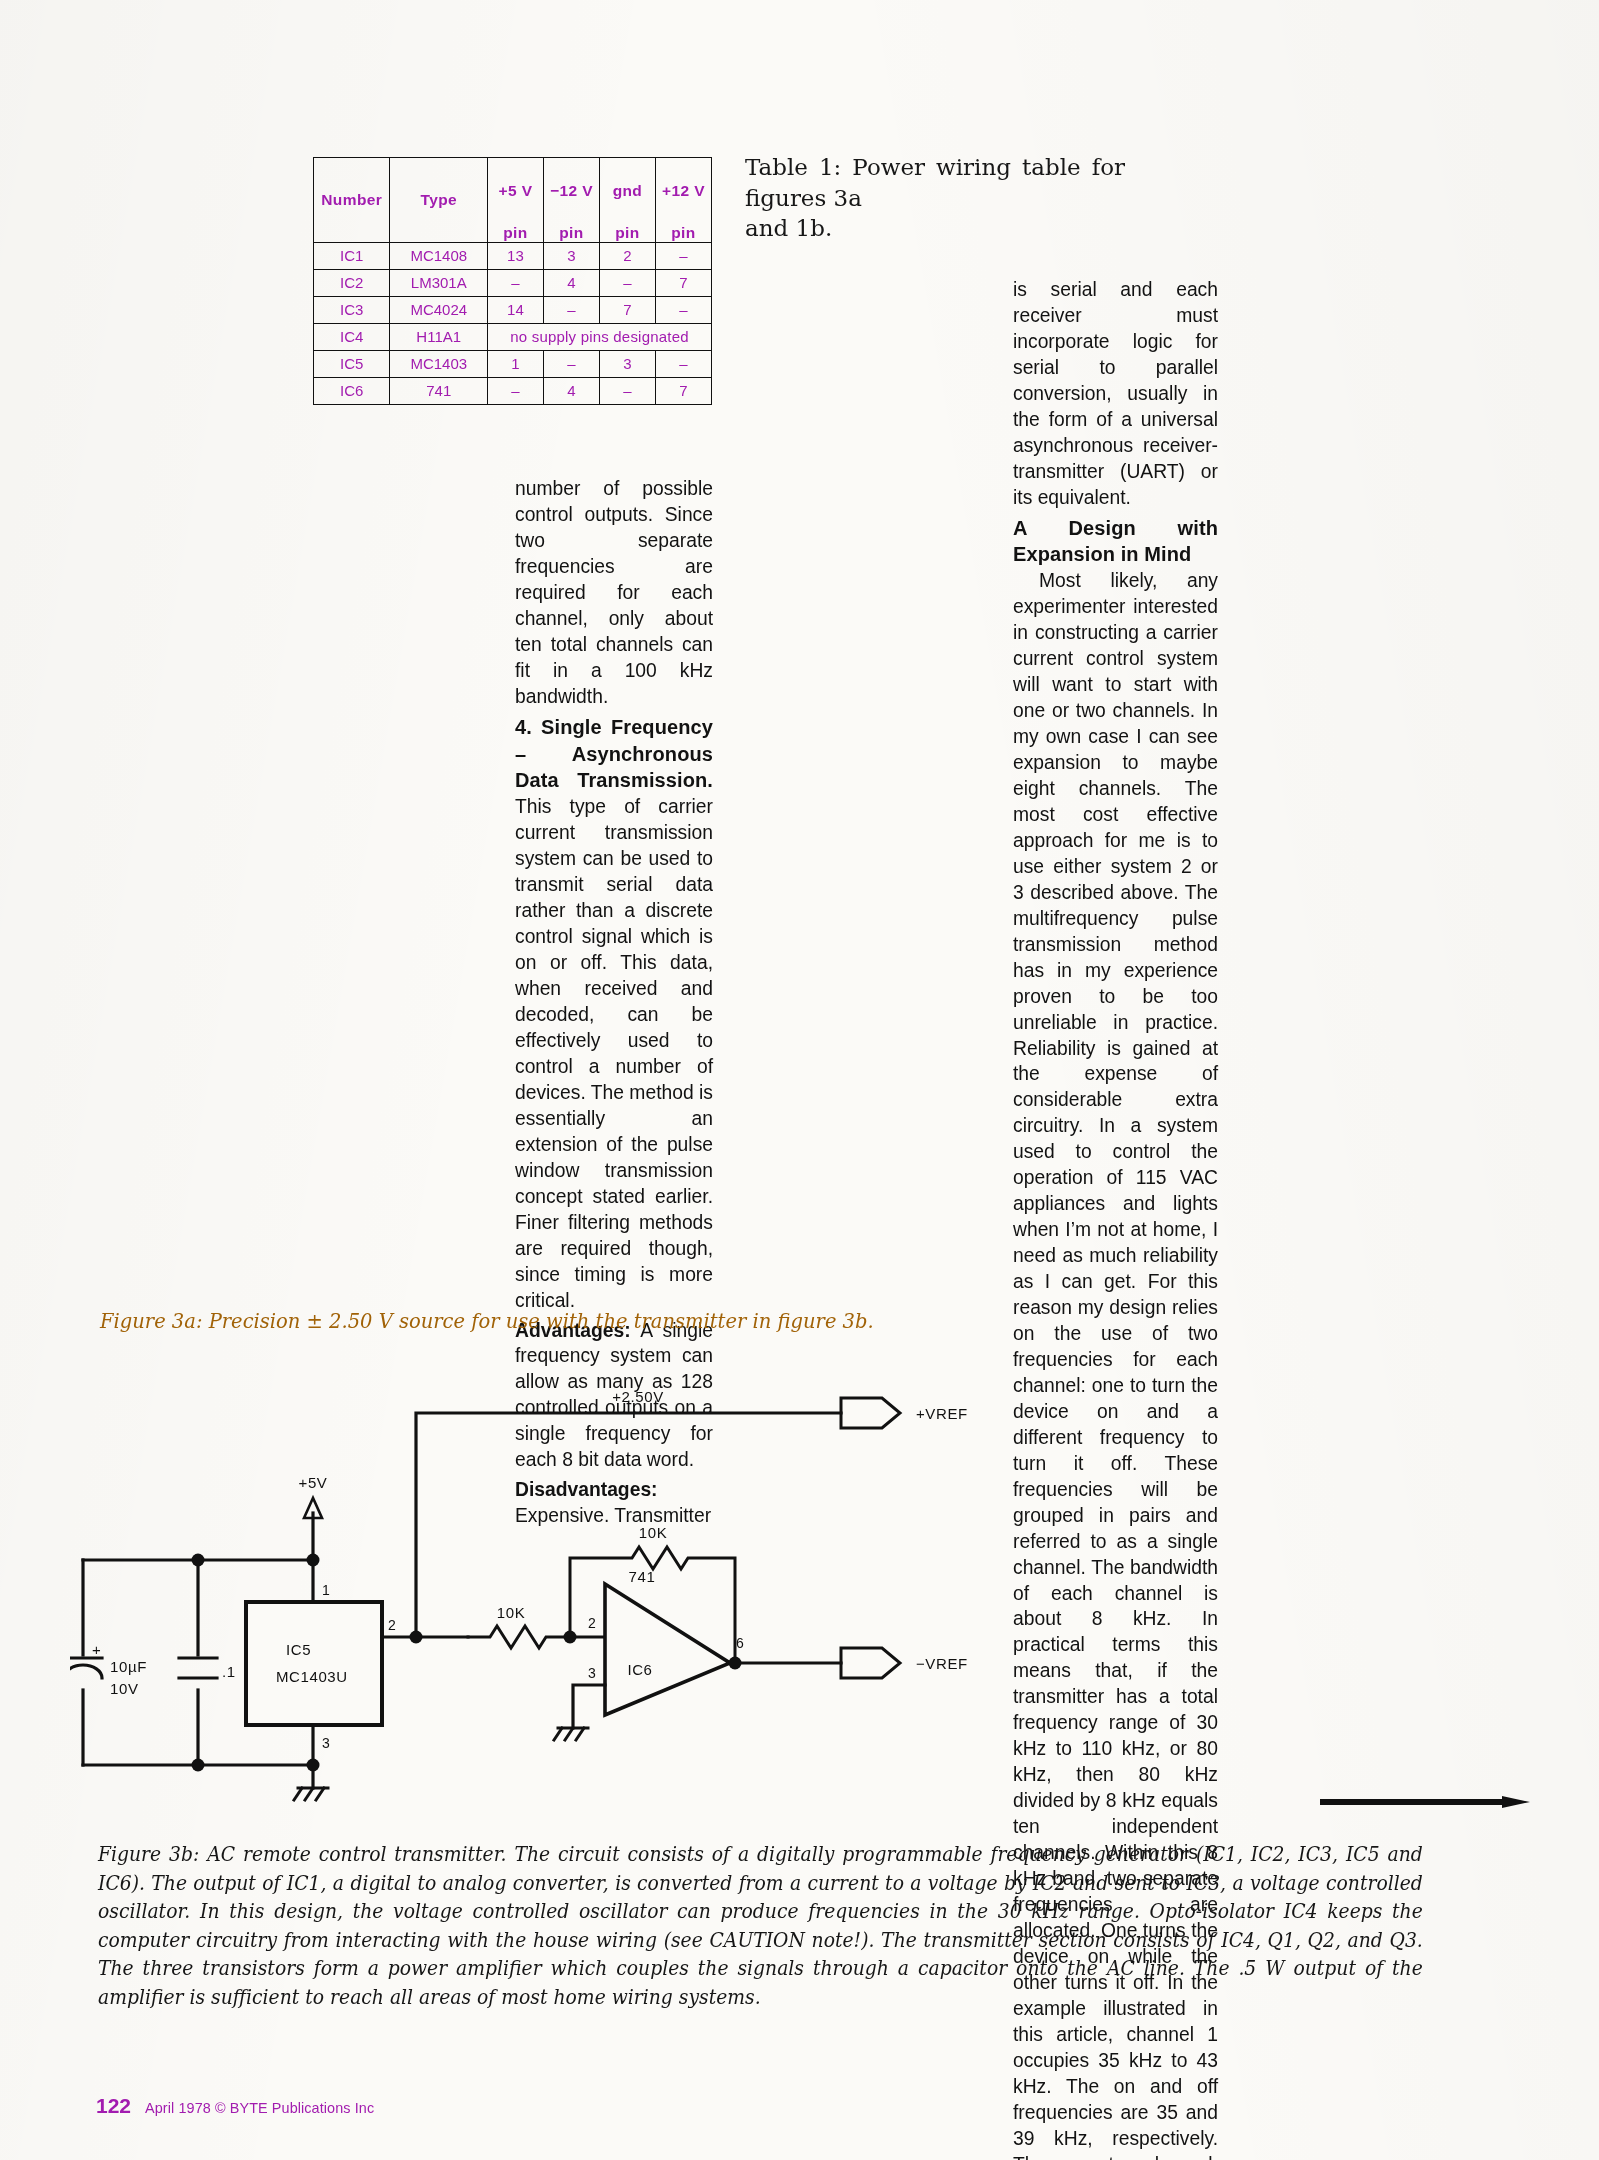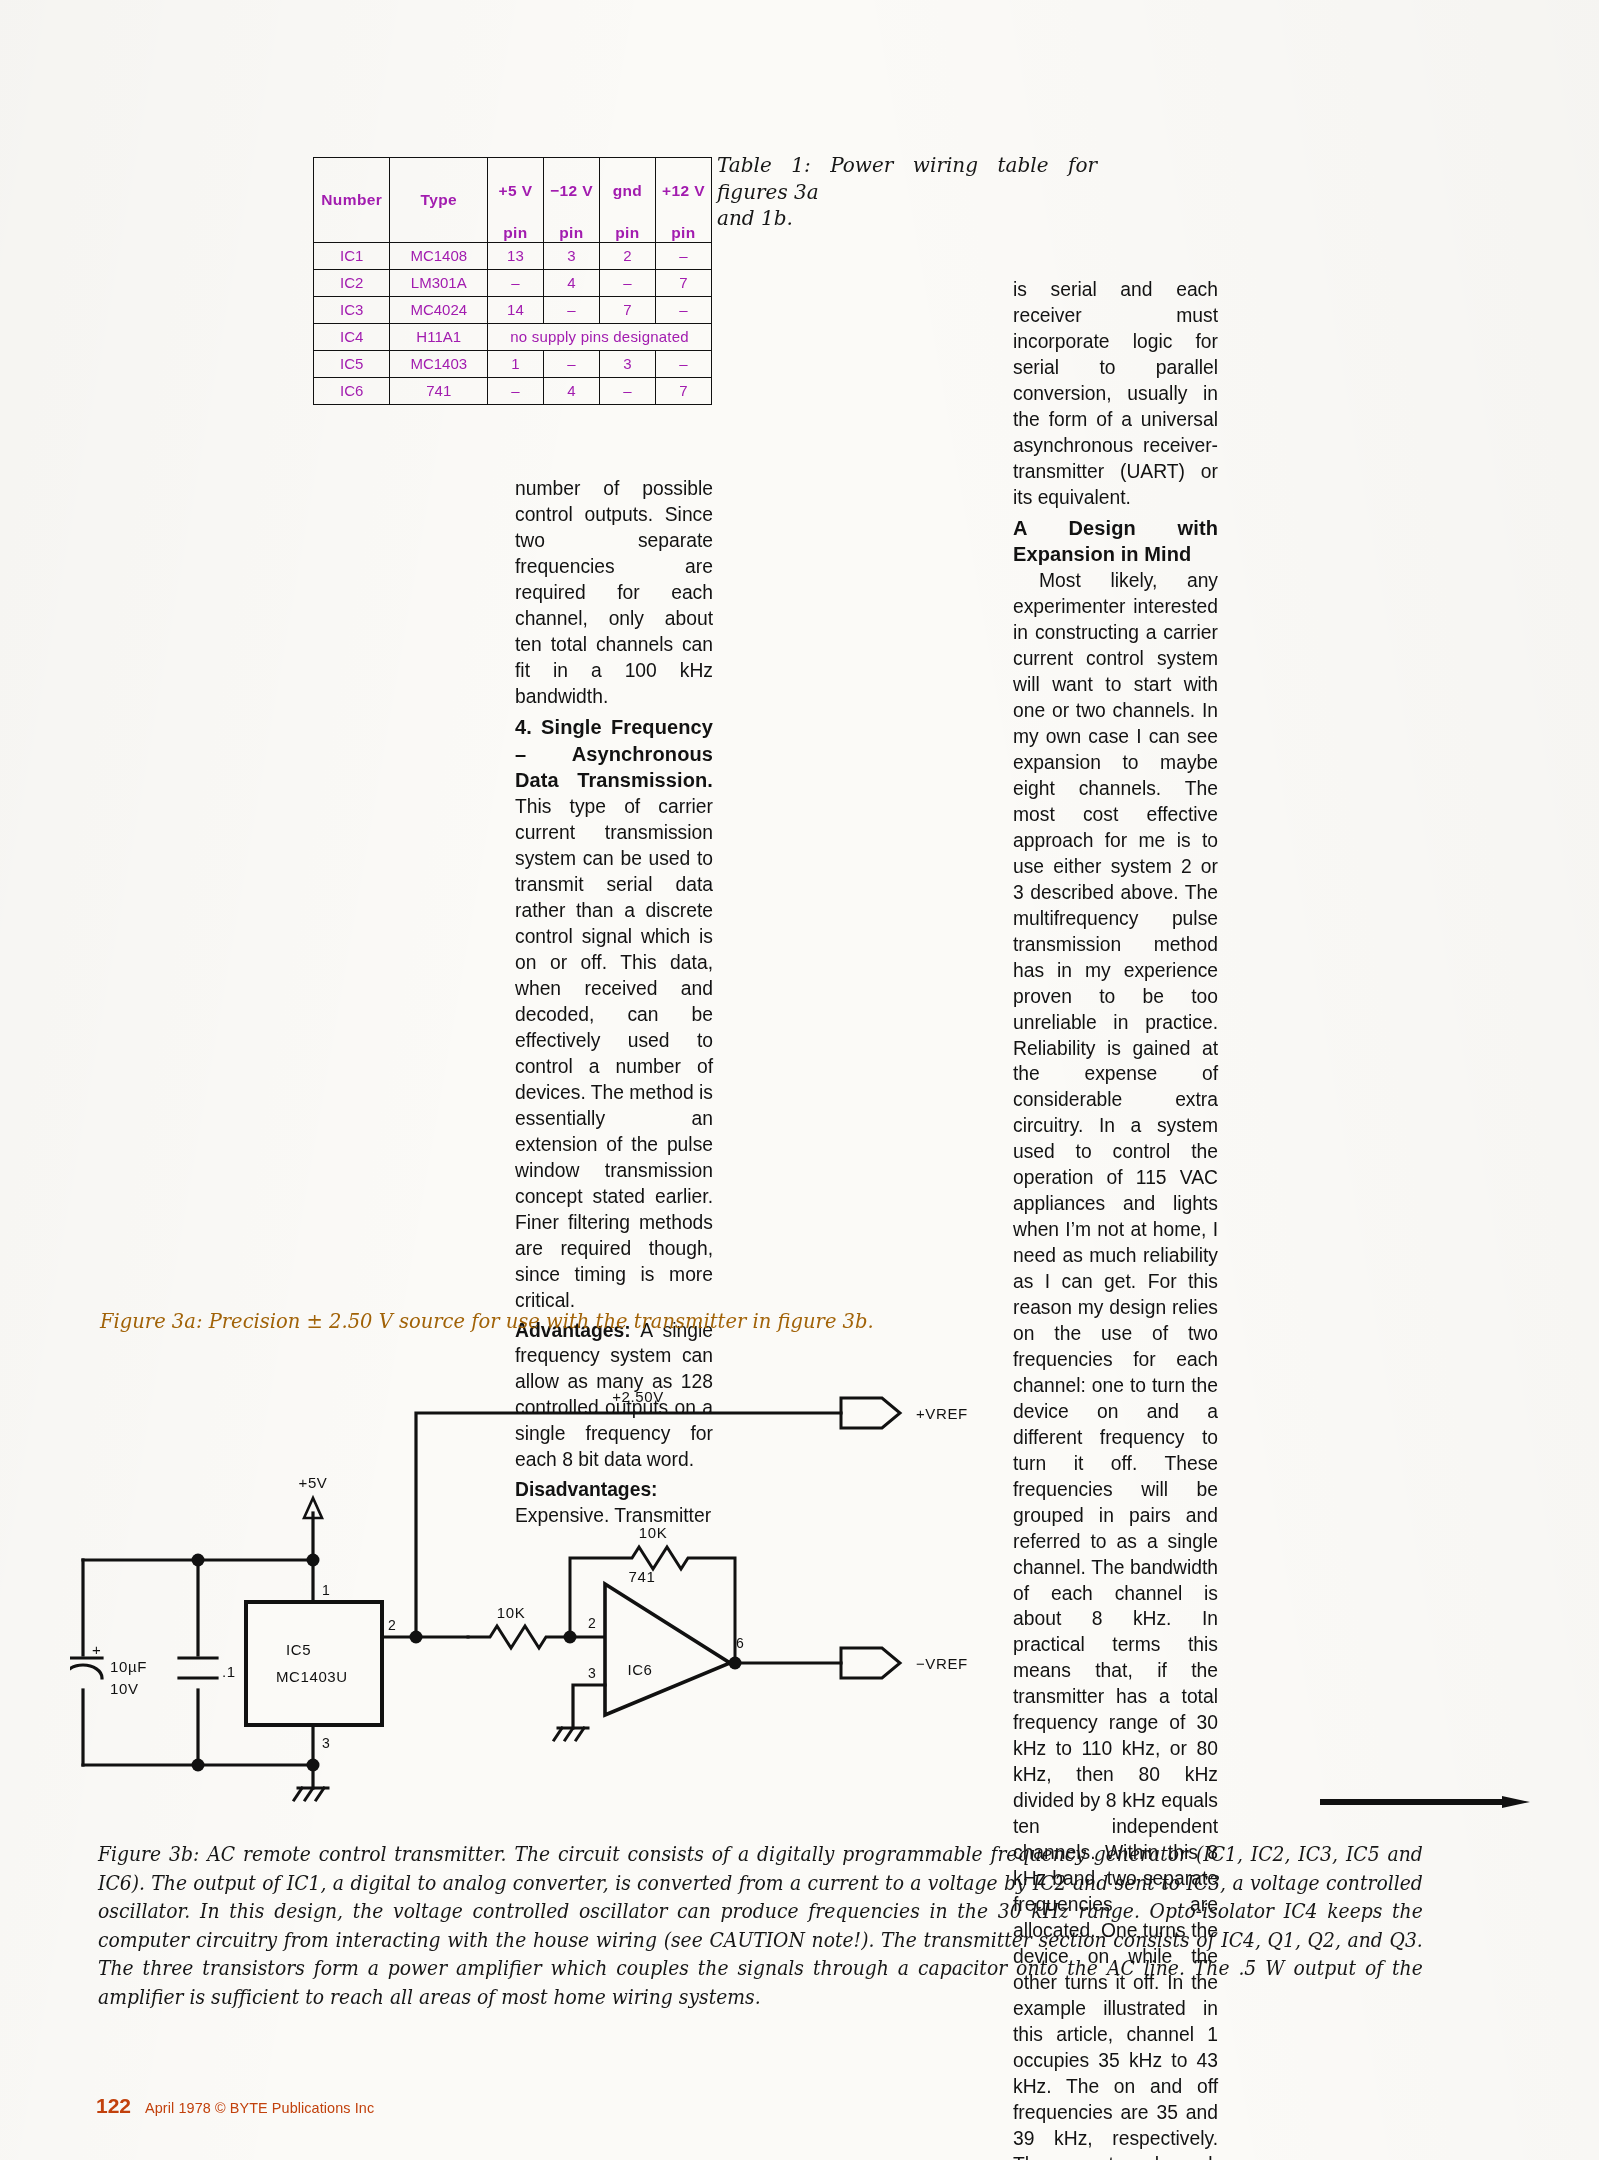--- a/index.html
+++ b/index.html
@@ -73,26 +73,25 @@
   .hdr2 { display: block; margin-top: 24px; }
   .span-note {
     font-weight: normal;
     font-size: 14.5px;
     letter-spacing: 0.2px;
   }
 
   
   .table1-caption {
     position: absolute;
-    left: 717px;
+    left: 745px;
     top: 152px;
     width: 380px;
     font-family: "DejaVu Serif", serif;
-    font-style: italic;
-    font-size: 20px;
+    font-size: 23px;
     line-height: 1.33;
     color: #171717;
     text-align: justify;
   }
   .table1-caption .l2 { text-align: left; }
 
   
   .col {
     position: absolute;
     font-family: "Liberation Sans", sans-serif;
@@ -175,21 +174,21 @@
   }
 
   
   .footer {
     position: absolute;
     left: 96px;
     top: 2094px;
     display: flex;
     align-items: baseline;
     gap: 14px;
-    color: #c2410c;
+    color: #a21caf;
   }
   .footer .pagenum {
     font-weight: bold;
     font-size: 21px;
   }
   .footer .imprint {
     font-size: 14.4px;
     letter-spacing: 0.1px;
   }
 

